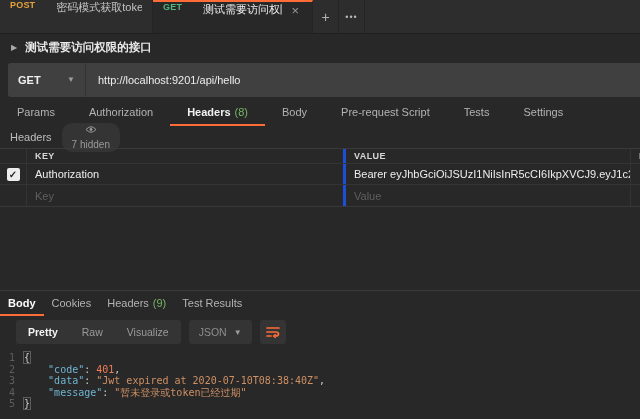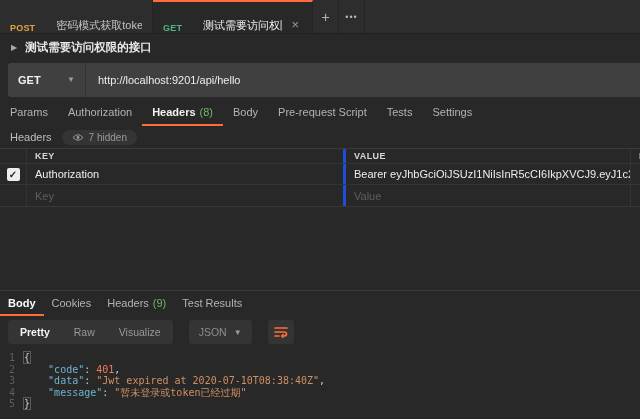--- a/index.html
+++ b/index.html
@@ -5,21 +5,21 @@
   * { box-sizing: border-box; }
   html,body { margin:0; padding:0; background:#1e1e1e; }
   .app {
     position:relative; width:640px; height:419px; overflow:hidden;
     background:#282828; color:#e8e8e8;
     font-family:"Liberation Sans", sans-serif; font-size:11px;
     display:flex; flex-direction:column;
   }
   
   .tabbar { height:34px; flex:none; display:flex; align-items:stretch; background:#2d2d2d; border-bottom:1px solid #202020; }
-  .tab { display:flex; align-items:flex-end; gap:6px; padding:0 10px; width:153px; flex:none;
+  .tab { display:flex; align-items:flex-start; gap:6px; padding:0 10px; width:153px; flex:none;
          border-right:1px solid #242424; cursor:pointer; color:#c4c4c4; }
   .tab .method { font-size:9px; font-weight:bold; letter-spacing:.2px; flex:none; }
   .tab .tlabel { white-space:nowrap; overflow:hidden;margin-left:15px; }
   .tab.active { background:#282828; color:#f0f0f0; border-top:2px solid var(--accent,#ff6c37); padding-top:0; width:160px; }
   .tab .close { margin-left:auto; color:#9a9a9a; font-size:13px; line-height:1; padding:2px 3px; }
   .tabbtn { width:26px; flex:none; display:flex; align-items:center; justify-content:center;
             color:#b5b5b5; font-size:14px; border-right:1px solid #242424; cursor:pointer; }
   .tabbtn.dots { font-size:9px; letter-spacing:1px; }
   .method-post { color: var(--m-post,#e6a23c); }
   .method-get  { color: var(--m-get,#53b47e); }
@@ -31,27 +31,27 @@
   .url-row { height:39px; flex:none; display:flex; align-items:center; padding-left:8px; }
   .url-bar { flex:1; height:34px; background:#404040; border-radius:3px 0 0 3px; display:flex; align-items:stretch; }
   .method-select { width:78px; flex:none; display:flex; align-items:center; justify-content:space-between;
                    padding:0 10px; border-right:1px solid #333; cursor:pointer; }
   .method-select .mtxt { font-weight:bold; color:#f0f0f0; }
   .dd-caret { color:#9d9d9d; font-size:8px; }
   .url-input { flex:1; background:transparent; border:none; outline:none; color:#ececec;
                font-family:"Liberation Sans",sans-serif; font-size:11px; padding:0 12px; }
   
   .req-tabs { height:27px; flex:none; display:flex; align-items:stretch; color:#b3b3b3; }
-  .rtab { display:flex; align-items:center; gap:4px; padding:0 10px; cursor:pointer; border-bottom:2px solid transparent; }
+  .rtab { display:flex; align-items:center; gap:4px; padding:0 17px; cursor:pointer; border-bottom:2px solid transparent; }
   .rtab.active { color:#f2f2f2; font-weight:bold; border-bottom-color:var(--accent,#ff6c37); }
   .rtab .count { color:var(--green,#74b566); font-weight:normal; }
   
   .headers-meta { height:22px; flex:none; display:flex; align-items:center; gap:10px; padding:0 10px; color:#bdbdbd; }
   .pill { display:flex; align-items:center; gap:5px; background:#343434; border-radius:10px;
-          padding:2px 10px; font-size:10px; color:#9a9a9a; cursor:pointer; }
+          padding:2px 10px; font-size:10px; color:#9a9a9a; cursor:pointer;flex-direction:column; }
   .pill svg { display:block; }
   
   .htable { flex:none; border-top:1px solid #3a3a3a; border-bottom:1px solid #383838; }
   .trow { display:flex; align-items:stretch; border-bottom:1px solid #343434; height:21px; }
   .trow.thead { height:15px; }
   .trow:last-child { border-bottom:none; }
   .c-check { width:26px; flex:none; display:flex; align-items:center; justify-content:center; }
   .c-key   { width:317px; flex:none; border-left:1px solid #343434; display:flex; align-items:center; padding:0 8px; overflow:hidden; }
   .c-val   { width:287px; flex:none; border-left:3px solid #1d4ed8; display:flex; align-items:center; padding:0 8px; overflow:hidden; }
   .c-desc  { flex:1; border-left:1px solid #343434; display:flex; align-items:center; padding:0 8px; overflow:hidden; }
@@ -63,21 +63,21 @@
                  font-family:"Liberation Sans",sans-serif; font-size:11px; padding:0; }
   .ghost-input::placeholder { color:#5f5f5f; }
   
   .spacer { flex:1; }
   
   .resp { flex:none; border-top:1px solid #3a3a3a; }
   .resp-tabs { height:25px; display:flex; align-items:stretch; color:#b3b3b3; }
   .resptab { display:flex; align-items:center; gap:4px; padding:0 8px; cursor:pointer; border-bottom:2px solid transparent; }
   .resptab.active { color:#fdfdfd; font-weight:bold; border-bottom-color:var(--accent,#ff6c37); }
   .resptab .count { color:var(--green,#74b566); font-weight:normal; }
-  .view-row { height:32px; display:flex; align-items:center; gap:16px; padding:0 8px; }
+  .view-row { height:32px; display:flex; align-items:center; gap:8px; padding:0 16px; }
   .seg-group { display:flex; align-items:center; background:#343434; border-radius:3px; height:24px; }
   .seg { padding:0 12px; font-size:10.5px; color:#9a9a9a; cursor:pointer; line-height:24px; }
   .seg.active { color:#f5f5f5; font-weight:bold; }
   .fmt-select { height:24px; display:flex; align-items:center; gap:7px; background:#343434;
                 border-radius:3px; padding:0 10px; font-size:10.5px; color:#8e8e8e; cursor:pointer; }
   .wrap-btn { height:24px; width:26px; display:flex; align-items:center; justify-content:center;
               background:#343434; border-radius:3px; cursor:pointer; }
   
   .code { flex:none; height:71px; padding-top:4px; font-family:"DejaVu Sans Mono", monospace;
           font-size:10px; line-height:11.5px; overflow:hidden; }

